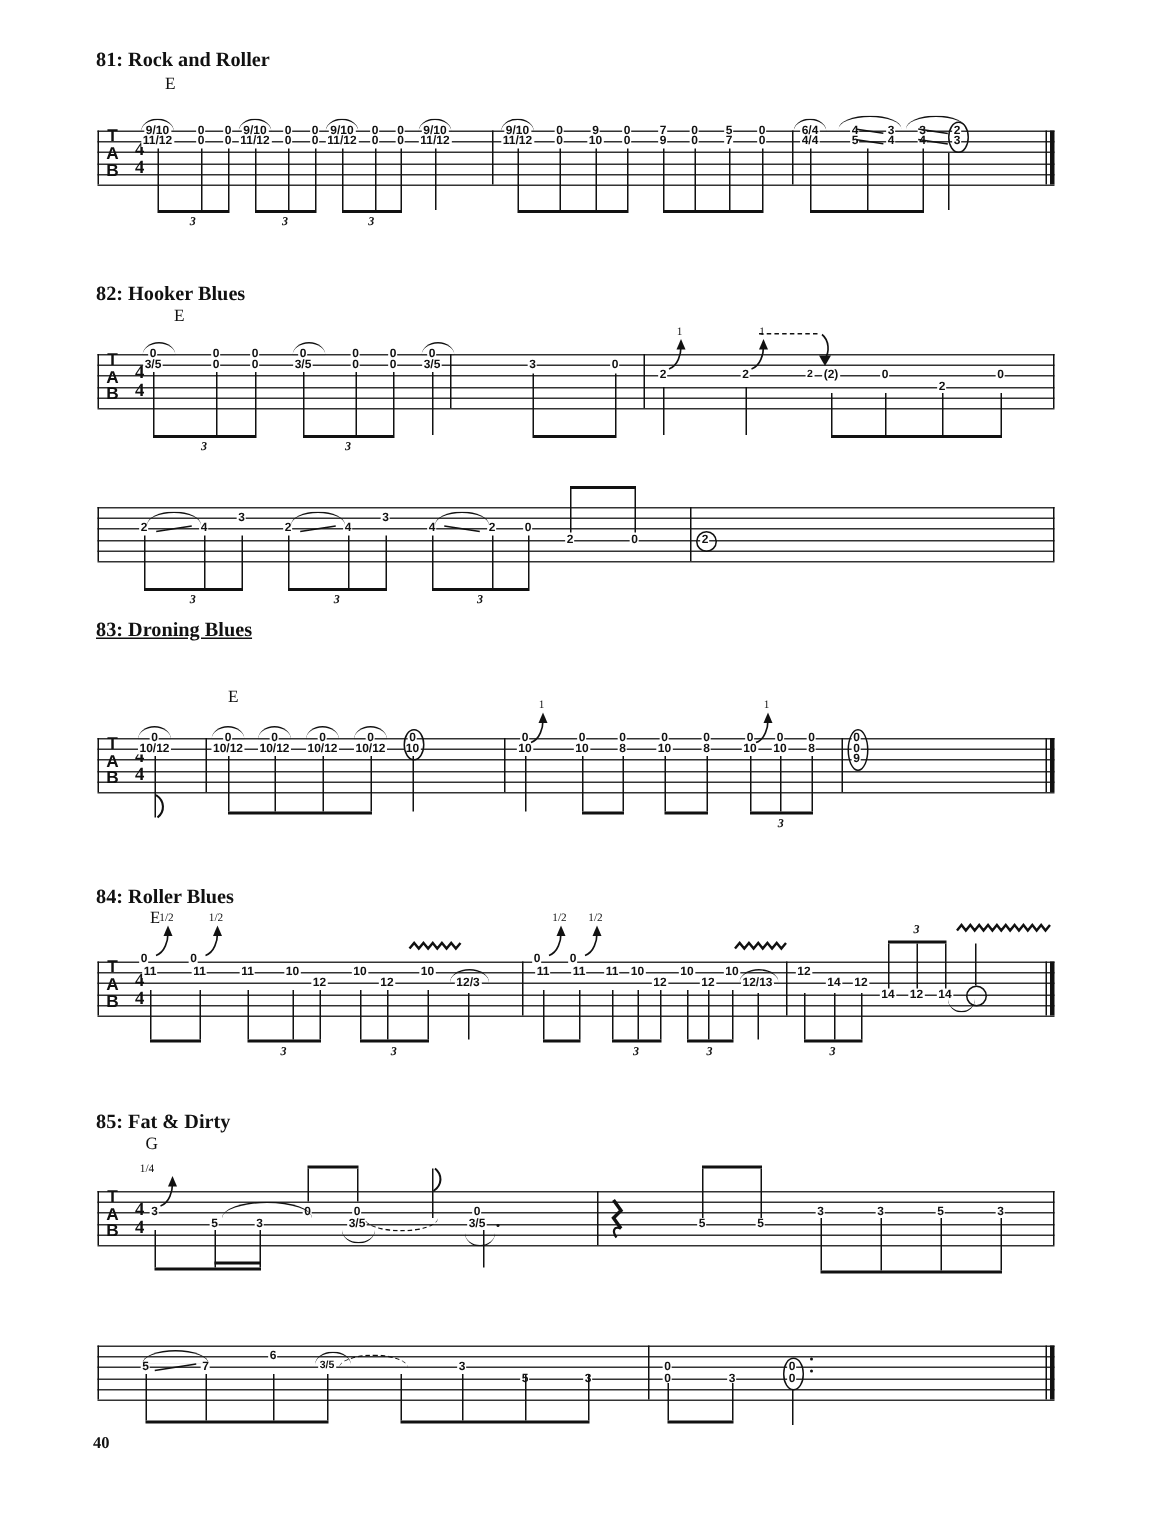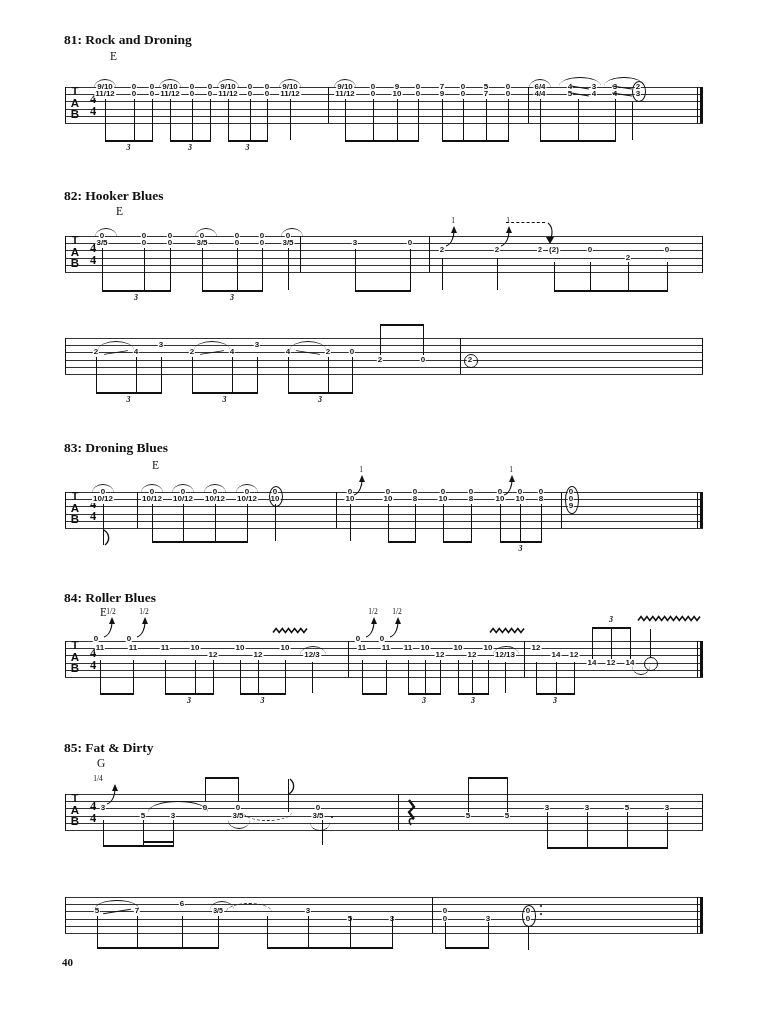--- a/index.html
+++ b/index.html
@@ -12,25 +12,25 @@
   .note{position:absolute;transform:translateX(-50%);font:bold 8px "Liberation Sans",sans-serif;
         line-height:8px;background:#fff;padding:0 1px;white-space:nowrap;color:#111;}
   .note.sm{font-size:7px;}
   .lbl3{position:absolute;transform:translateX(-50%);font:italic bold 8px "Liberation Serif",serif;color:#111;}
   .bendlbl{position:absolute;transform:translateX(-50%);font:7.5px "Liberation Serif",serif;color:#111;background:#fff;}
 </style>
 </head>
 <body>
 
 <div id="sheet">
-  <h2 class="ex-title" style="left: 64px; top: 32px;">81: Rock and Droning</h2>
+  <h2 class="ex-title" style="left: 64px; top: 32px;">81: Rock and Roller</h2>
   <span class="ex-chord" style="left: 110px; top: 50px;">E</span>
   <h2 class="ex-title" style="left: 64px; top: 188px;">82: Hooker Blues</h2>
   <span class="ex-chord" style="left: 116px; top: 205px;">E</span>
-  <h2 class="ex-title" style="left: 64px; top: 440px;">83: Droning Blues</h2>
+  <h2 class="ex-title" style="left: 64px; top: 412px; text-decoration: underline;">83: Droning Blues</h2>
   <span class="ex-chord" style="left: 152px; top: 459px;">E</span>
   <h2 class="ex-title" style="left: 64px; top: 590px;">84: Roller Blues</h2>
   <span class="ex-chord" style="left: 100px; top: 606px;">E</span>
   <h2 class="ex-title" style="left: 64px; top: 740px;">85: Fat &amp; Dirty</h2>
   <span class="ex-chord" style="left: 97px; top: 757px;">G</span>
   <div class="page-num">40</div>
 <div class="a" style="left: 65px; top: 87px; width: 638px; height: 1px; background: rgb(51, 51, 51);"></div>
     <div class="a" style="left: 65px; top: 94.2px; width: 638px; height: 1px; background: rgb(51, 51, 51);"></div>
     <div class="a" style="left: 65px; top: 101.4px; width: 638px; height: 1px; background: rgb(51, 51, 51);"></div>
     <div class="a" style="left: 65px; top: 108.6px; width: 638px; height: 1px; background: rgb(51, 51, 51);"></div>

